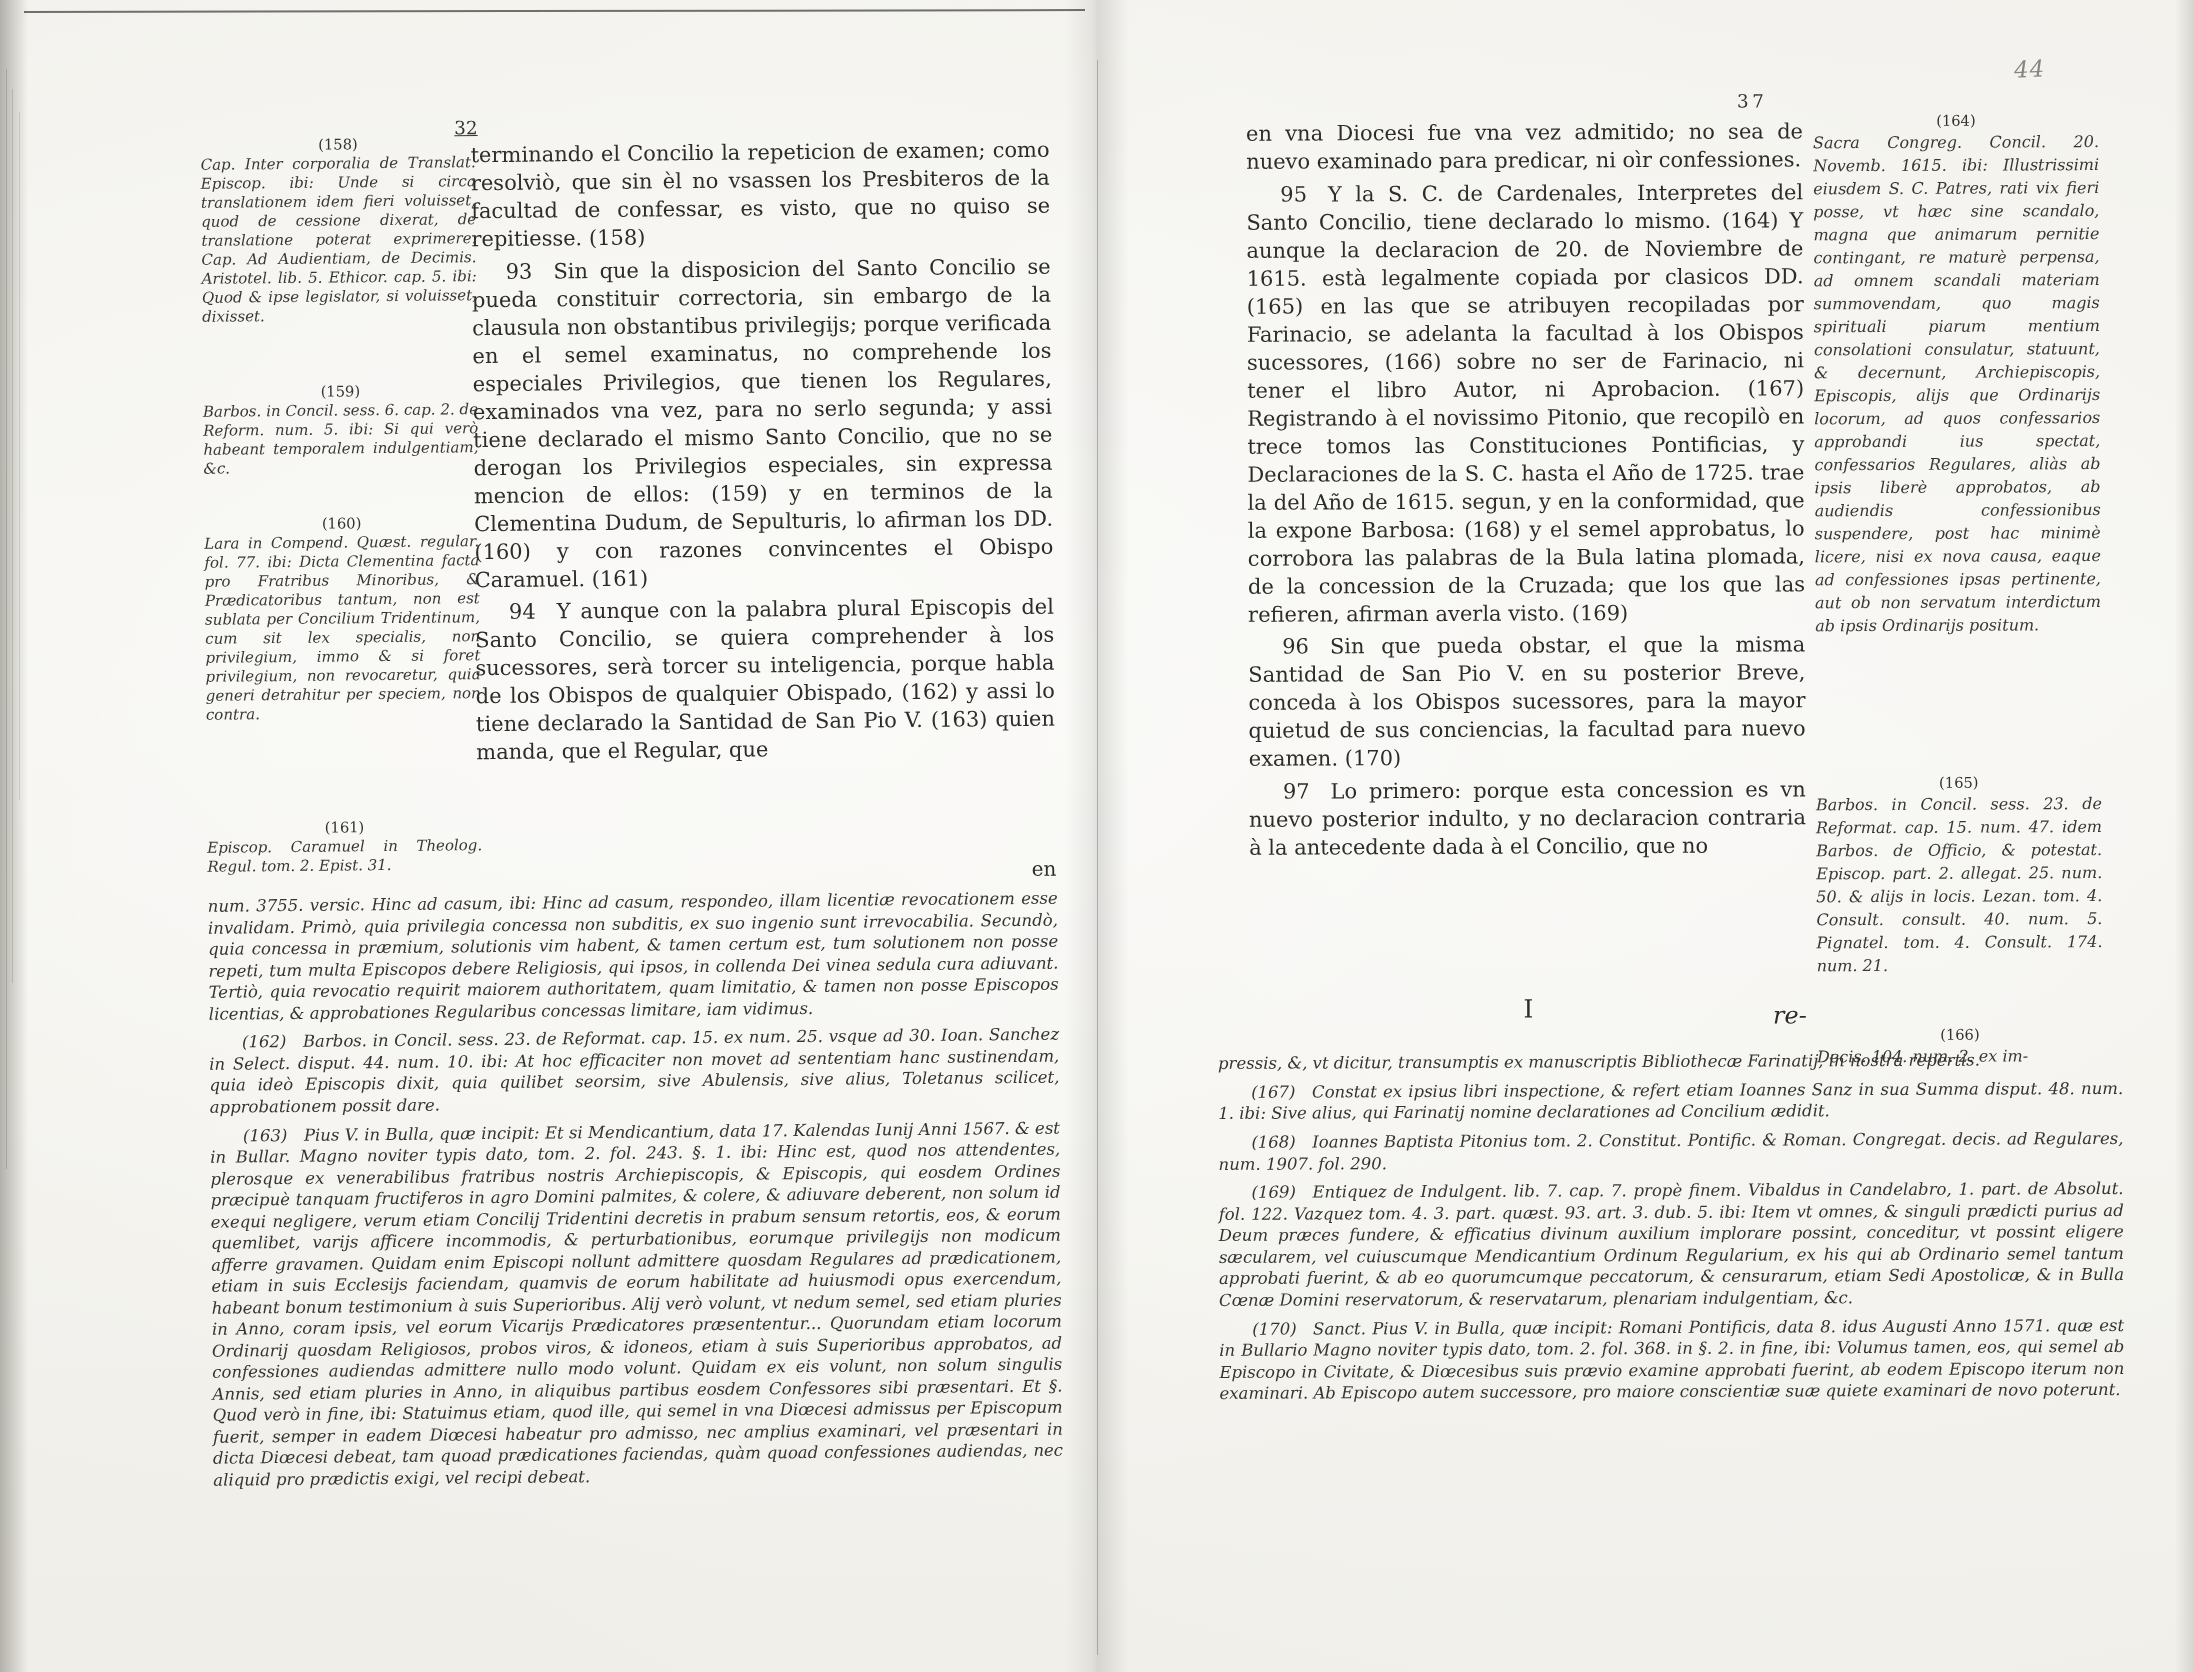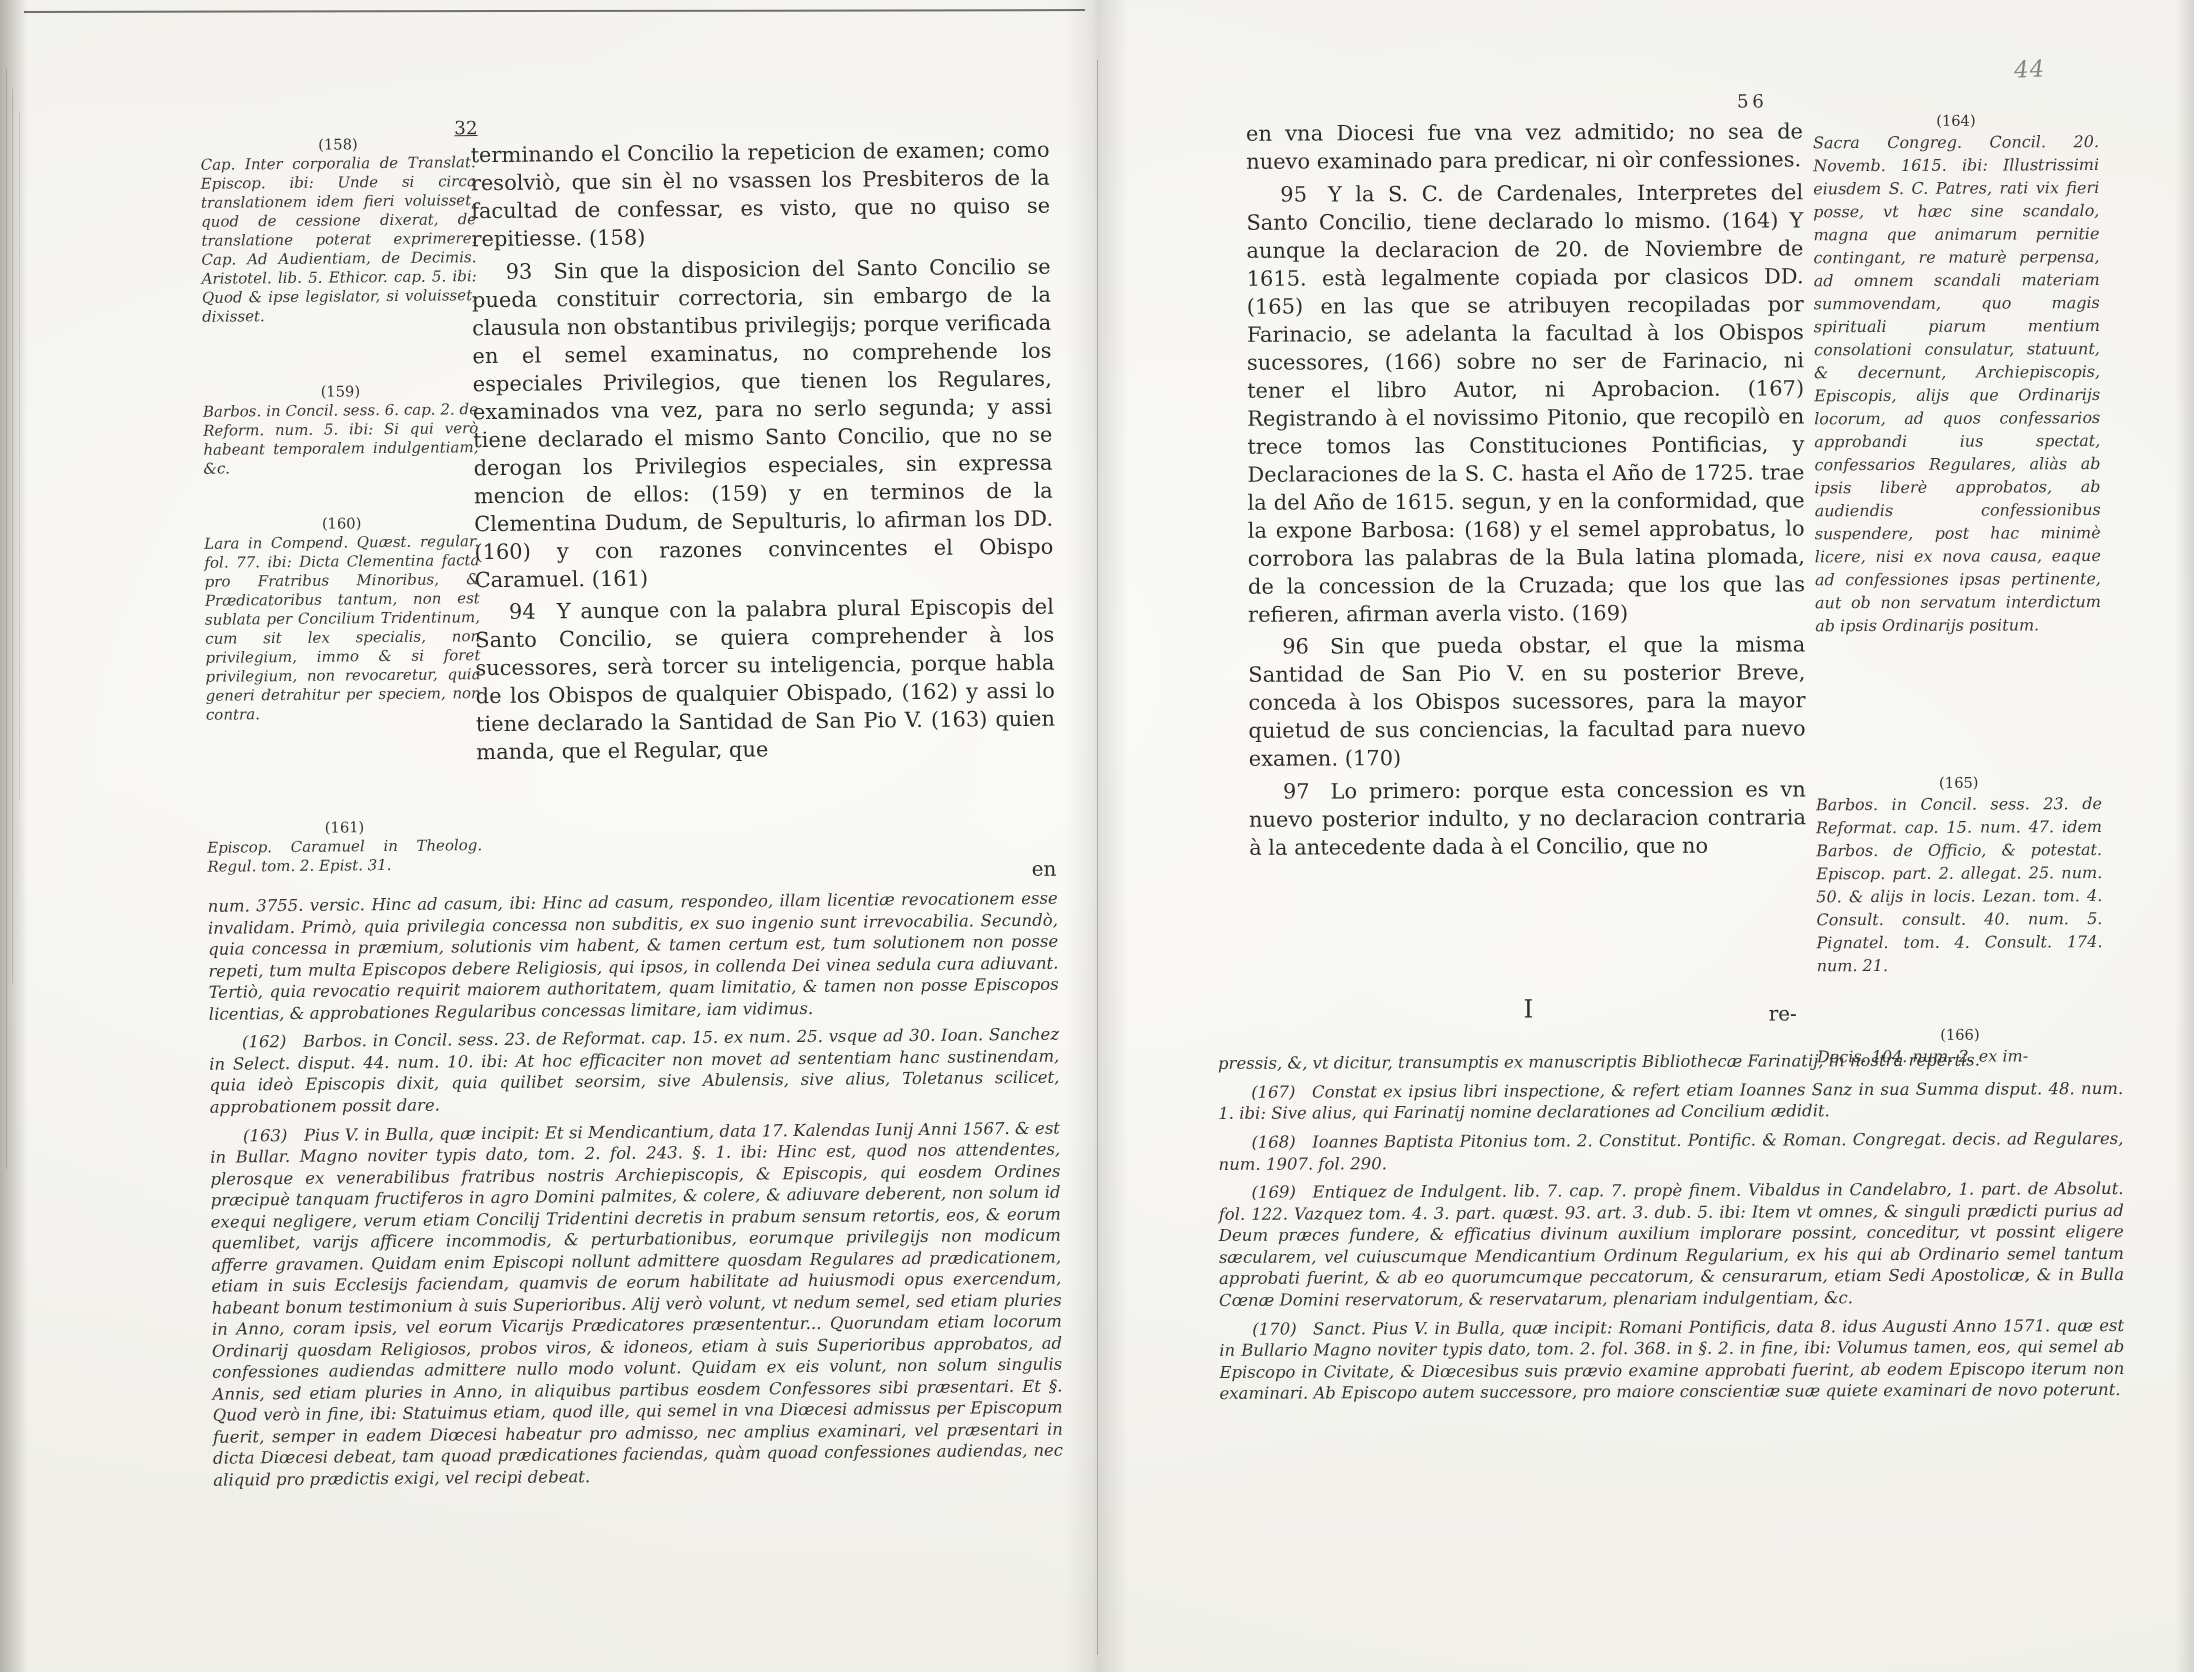--- a/index.html
+++ b/index.html
@@ -42,21 +42,21 @@
   .main-col{position:absolute;}
   .main-col.left{left:477px;top:140px;width:579px;}
   .main-col.right{left:1249px;top:118px;width:557px;}
   .para{margin:0 0 4.6px 0;font-size:21px;line-height:28px;text-align:justify;color:#2e2c28;}
   .para.indent{text-indent:34px;}
 
   .catch-row{position:absolute;font-size:20px;color:#2e2c28;}
   .catch-left{left:477px;top:861px;width:579px;text-align:right;}
   .sig-row{left:1249px;top:994px;width:557px;}
   .sig-mark{position:absolute;left:0;width:100%;text-align:center;font-size:25px;}
-  .catch-word{position:absolute;right:10px;top:8.3px;font-size:20px;}
+  .catch-word{position:absolute;right:0;top:8.3px;font-size:24px;font-style:italic;}
 
   .mnote{position:absolute;width:275px;}
   .mnote .mref{font-size:14.7px;text-align:center;margin-bottom:1.8px;color:#34322d;font-style:normal;}
   .mnote .mtext{font-size:15px;line-height:19px;font-style:italic;text-align:justify;color:#3a3733;}
   .mnote-158{left:207px;top:133px;}
   .mnote-159{left:207px;top:380px;}
   .mnote-160{left:207px;top:512px;}
   .mnote-161{left:207px;top:816px;}
   .mnote-164{left:1816px;top:113px;width:286px;}
   .mnote-165{left:1816px;top:775px;width:286px;}
@@ -112,21 +112,21 @@
     </div>
 
     <div class="footnotes left">
       <p class="fn">num. 3755. versic. Hinc ad casum, ibi: Hinc ad casum, respondeo, illam licentiæ revocationem esse invalidam. Primò, quia privilegia concessa non subditis, ex suo ingenio sunt irrevocabilia. Secundò, quia concessa in præmium, solutionis vim habent, &amp; tamen certum est, tum solutionem non posse repeti, tum multa Episcopos debere Religiosis, qui ipsos, in collenda Dei vinea sedula cura adiuvant. Tertiò, quia revocatio requirit maiorem authoritatem, quam limitatio, &amp; tamen non posse Episcopos licentias, &amp; approbationes Regularibus concessas limitare, iam vidimus.</p>
       <p class="fn ind">(162) Barbos. in Concil. sess. 23. de Reformat. cap. 15. ex num. 25. vsque ad 30. Ioan. Sanchez in Select. disput. 44. num. 10. ibi: At hoc efficaciter non movet ad sententiam hanc sustinendam, quia ideò Episcopis dixit, quia quilibet seorsim, sive Abulensis, sive alius, Toletanus scilicet, approbationem possit dare.</p>
       <p class="fn ind">(163) Pius V. in Bulla, quæ incipit: Et si Mendicantium, data 17. Kalendas Iunij Anni 1567. &amp; est in Bullar. Magno noviter typis dato, tom. 2. fol. 243. §. 1. ibi: Hinc est, quod nos attendentes, plerosque ex venerabilibus fratribus nostris Archiepiscopis, &amp; Episcopis, qui eosdem Ordines præcipuè tanquam fructiferos in agro Domini palmites, &amp; colere, &amp; adiuvare deberent, non solum id exequi negligere, verum etiam Concilij Tridentini decretis in prabum sensum retortis, eos, &amp; eorum quemlibet, varijs afficere incommodis, &amp; perturbationibus, eorumque privilegijs non modicum afferre gravamen. Quidam enim Episcopi nollunt admittere quosdam Regulares ad prædicationem, etiam in suis Ecclesijs faciendam, quamvis de eorum habilitate ad huiusmodi opus exercendum, habeant bonum testimonium à suis Superioribus. Alij verò volunt, vt nedum semel, sed etiam pluries in Anno, coram ipsis, vel eorum Vicarijs Prædicatores præsententur... Quorundam etiam locorum Ordinarij quosdam Religiosos, probos viros, &amp; idoneos, etiam à suis Superioribus approbatos, ad confessiones audiendas admittere nullo modo volunt. Quidam ex eis volunt, non solum singulis Annis, sed etiam pluries in Anno, in aliquibus partibus eosdem Confessores sibi præsentari. Et §. Quod verò in fine, ibi: Statuimus etiam, quod ille, qui semel in vna Diœcesi admissus per Episcopum fuerit, semper in eadem Diœcesi habeatur pro admisso, nec amplius examinari, vel præsentari in dicta Diœcesi debeat, tam quoad prædicationes faciendas, quàm quoad confessiones audiendas, nec aliquid pro prædictis exigi, vel recipi debeat.</p>
     </div>
   </div>
 
   <div class="page-group pageR">
-    <div class="folio folio-right">56</div>
+    <div class="folio folio-right">37</div>
 
     <div class="main-col right">
       <p class="para">en vna Diocesi fue vna vez admitido; no sea de nuevo examinado para predicar, ni oìr confessiones.</p>
       <p class="para indent">95 Y la S. C. de Cardenales, Interpretes del Santo Concilio, tiene declarado lo mismo. (164) Y aunque la declaracion de 20. de Noviembre de 1615. està legalmente copiada por clasicos DD. (165) en las que se atribuyen recopiladas por Farinacio, se adelanta la facultad à los Obispos sucessores, (166) sobre no ser de Farinacio, ni tener el libro Autor, ni Aprobacion. (167) Registrando à el novissimo Pitonio, que recopilò en trece tomos las Constituciones Pontificias, y Declaraciones de la S. C. hasta el Año de 1725. trae la del Año de 1615. segun, y en la conformidad, que la expone Barbosa: (168) y el semel approbatus, lo corrobora las palabras de la Bula latina plomada, de la concession de la Cruzada; que los que las refieren, afirman averla visto. (169)</p>
       <p class="para indent">96 Sin que pueda obstar, el que la misma Santidad de San Pio V. en su posterior Breve, conceda à los Obispos sucessores, para la mayor quietud de sus conciencias, la facultad para nuevo examen. (170)</p>
       <p class="para indent">97 Lo primero: porque esta concession es vn nuevo posterior indulto, y no declaracion contraria à la antecedente dada à el Concilio, que no</p>
     </div>
 
     <div class="catch-row sig-row">
       <span class="sig-mark">I</span>

